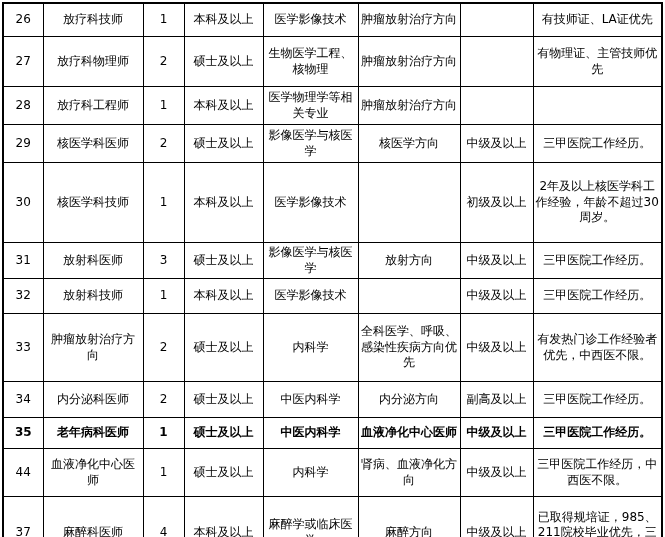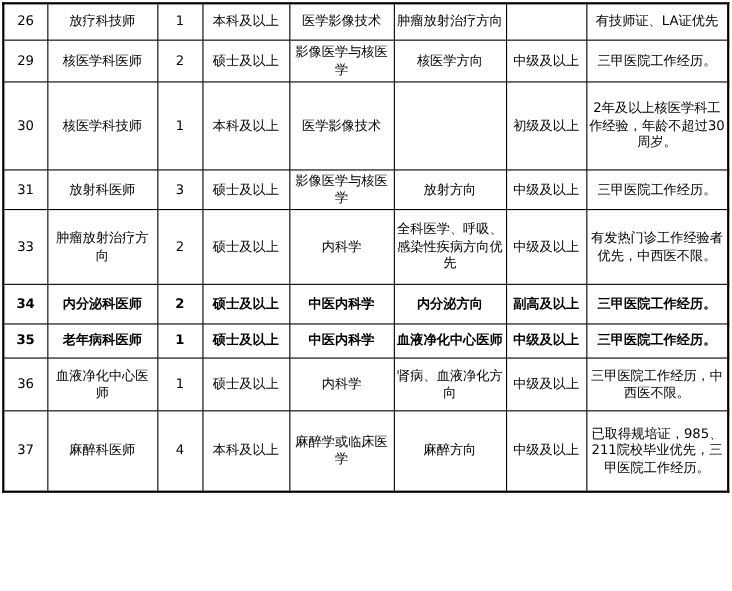--- a/index.html
+++ b/index.html
@@ -39,21 +39,21 @@
     overflow: hidden;
   }
   tr.r0  td { height: 30px; }
   tr.r1  td { height: 47px; }
   tr.r2  td { height: 35px; }
   tr.r3  td { height: 35px; }
   tr.r4  td { height: 77px; }
   tr.r5  td { height: 33px; }
   tr.r6  td { height: 32px; }
   tr.r7  td { height: 65px; }
-  tr.r8  td { height: 33px; font-weight: bold; }
+  tr.r8  td { height: 33px; }
   tr.r9  td { height: 28px; font-weight: bold; }
   tr.r10 td { height: 45px; }
   tr.r11 td { height: 70px; }
 </style>
 </head>
 <body>
 
 <div class="page">
   <table class="jobs">
     <colgroup>
@@ -70,20 +70,40 @@
       <tr class="r0">
         <td>26</td>
         <td>放疗科技师</td>
         <td>1</td>
         <td>本科及以上</td>
         <td>医学影像技术</td>
         <td>肿瘤放射治疗方向</td>
         <td></td>
         <td>有技师证、LA证优先</td>
       </tr>
+      <tr class="r1">
+        <td>27</td>
+        <td>放疗科物理师</td>
+        <td>2</td>
+        <td>硕士及以上</td>
+        <td>生物医学工程、核物理</td>
+        <td>肿瘤放射治疗方向</td>
+        <td></td>
+        <td>有物理证、主管技师优先</td>
+      </tr>
+      <tr class="r2">
+        <td>28</td>
+        <td>放疗科工程师</td>
+        <td>1</td>
+        <td>本科及以上</td>
+        <td>医学物理学等相关专业</td>
+        <td>肿瘤放射治疗方向</td>
+        <td></td>
+        <td></td>
+      </tr>
       <tr class="r3">
         <td>29</td>
         <td>核医学科医师</td>
         <td>2</td>
         <td>硕士及以上</td>
         <td>影像医学与核医学</td>
         <td>核医学方向</td>
         <td>中级及以上</td>
         <td>三甲医院工作经历。</td>
       </tr>
@@ -97,20 +117,30 @@
         <td>初级及以上</td>
         <td>2年及以上核医学科工作经验，年龄不超过30周岁。</td>
       </tr>
       <tr class="r5">
         <td>31</td>
         <td>放射科医师</td>
         <td>3</td>
         <td>硕士及以上</td>
         <td>影像医学与核医学</td>
         <td>放射方向</td>
+        <td>中级及以上</td>
+        <td>三甲医院工作经历。</td>
+      </tr>
+      <tr class="r6">
+        <td>32</td>
+        <td>放射科技师</td>
+        <td>1</td>
+        <td>本科及以上</td>
+        <td>医学影像技术</td>
+        <td></td>
         <td>中级及以上</td>
         <td>三甲医院工作经历。</td>
       </tr>
       <tr class="r7">
         <td>33</td>
         <td>肿瘤放射治疗方向</td>
         <td>2</td>
         <td>硕士及以上</td>
         <td>内科学</td>
         <td>全科医学、呼吸、感染性疾病方向优先</td>
@@ -131,21 +161,21 @@
         <td>35</td>
         <td>老年病科医师</td>
         <td>1</td>
         <td>硕士及以上</td>
         <td>中医内科学</td>
         <td>血液净化中心医师</td>
         <td>中级及以上</td>
         <td>三甲医院工作经历。</td>
       </tr>
       <tr class="r10">
-        <td>36</td>
+        <td>44</td>
         <td>血液净化中心医师</td>
         <td>1</td>
         <td>硕士及以上</td>
         <td>内科学</td>
         <td>肾病、血液净化方向</td>
         <td>中级及以上</td>
         <td>三甲医院工作经历，中西医不限。</td>
       </tr>
       <tr class="r11">
         <td>37</td>

